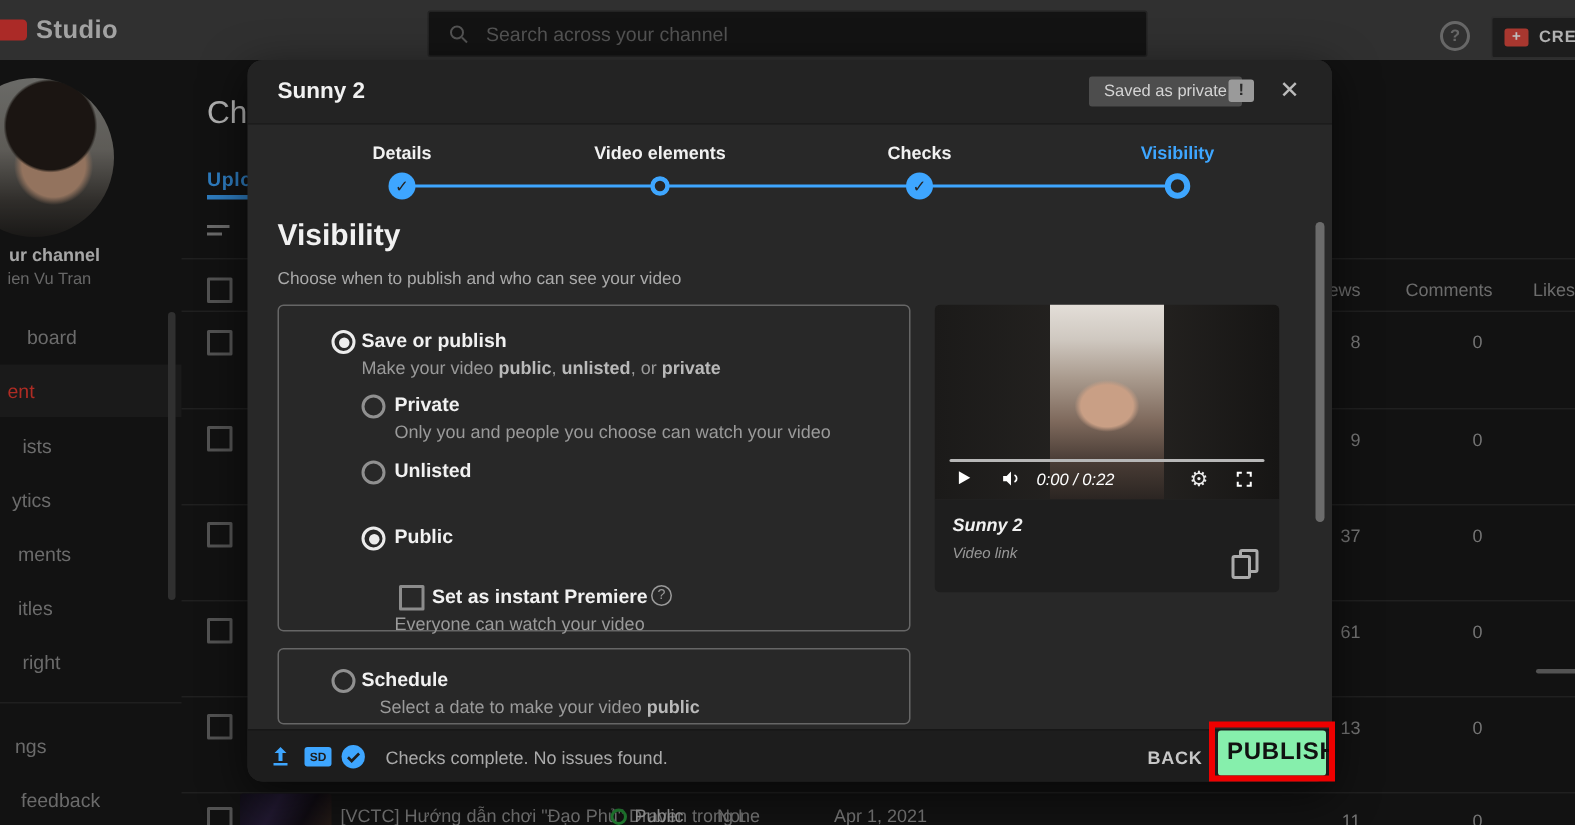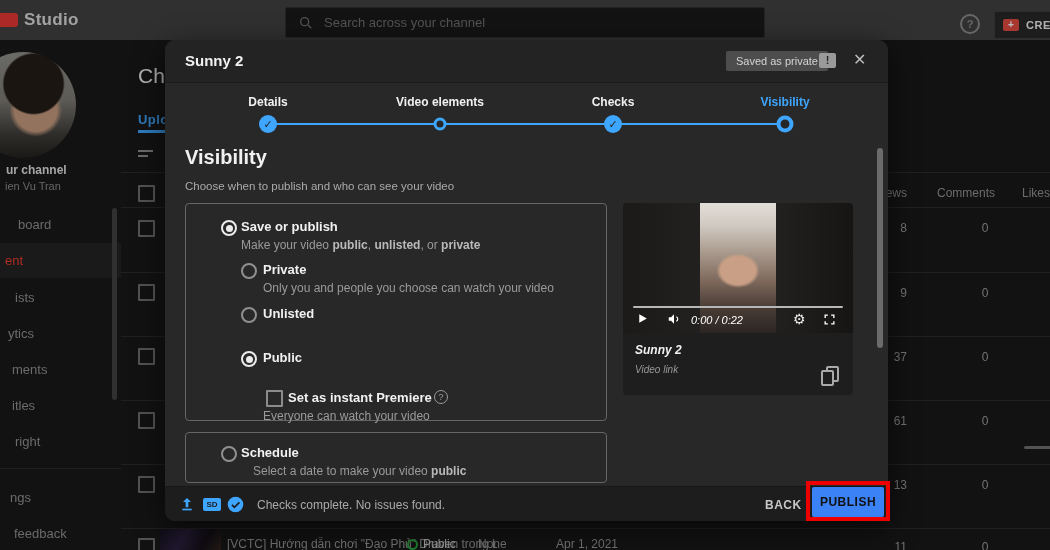--- a/index.html
+++ b/index.html
@@ -91,21 +91,21 @@
   .pv-link{left:12px;top:45px;font-size:12px;color:#3ea6ff;position:absolute;}
   .copy-wrap{left:198px;top:33px;width:18px;height:20px;position:absolute;}
   .copy-back{position:absolute;left:5px;top:0;width:9px;height:12px;border:2px solid #aaa;border-radius:2px;}
   .copy-front{position:absolute;left:0;top:4px;width:9px;height:12px;border:2px solid #aaa;border-radius:2px;background:#1e1e1e;}
   .dlg-scroll{left:712px;top:108px;width:6px;height:200px;background:#6b6b6b;border-radius:3px;}
   
   .dlg-footer{left:0;top:446px;width:723px;height:35px;background:#1d1d1d;border-top:1px solid #171717;}
   .sd-badge{left:38px;top:11px;width:18px;height:13px;background:#3ea6ff;border-radius:2px;color:#1d1d1d;font-size:8px;font-weight:bold;text-align:center;line-height:13px;}
   .ft-status{left:92px;top:11px;font-size:12px;color:#aaaaaa;}
   .back-btn{left:600px;top:11px;font-size:12px;font-weight:bold;color:#c7c7c7;letter-spacing:.5px;}
-  .publish-btn{left:647px;top:447px;width:72px;height:30px;background:#3b82f6;border:none;border-radius:2px;color:#111;font-size:12px;font-weight:bold;letter-spacing:.5px;font-family:inherit;}
+  .publish-btn{left:647px;top:447px;width:72px;height:30px;background:#86efac;border:none;border-radius:2px;color:#111;font-size:16px;font-weight:bold;letter-spacing:.5px;font-family:inherit;}
   
   .annotation{left:806px;top:481px;width:76px;height:32px;border:4px solid #ee0000;z-index:50;}
 </style>
 </head>
 <body>
 
 <div class="abs topbar">
   <div class="abs logo-mark"></div>
   <div class="abs logo-text">Studio</div>
   <div class="abs search-box">

